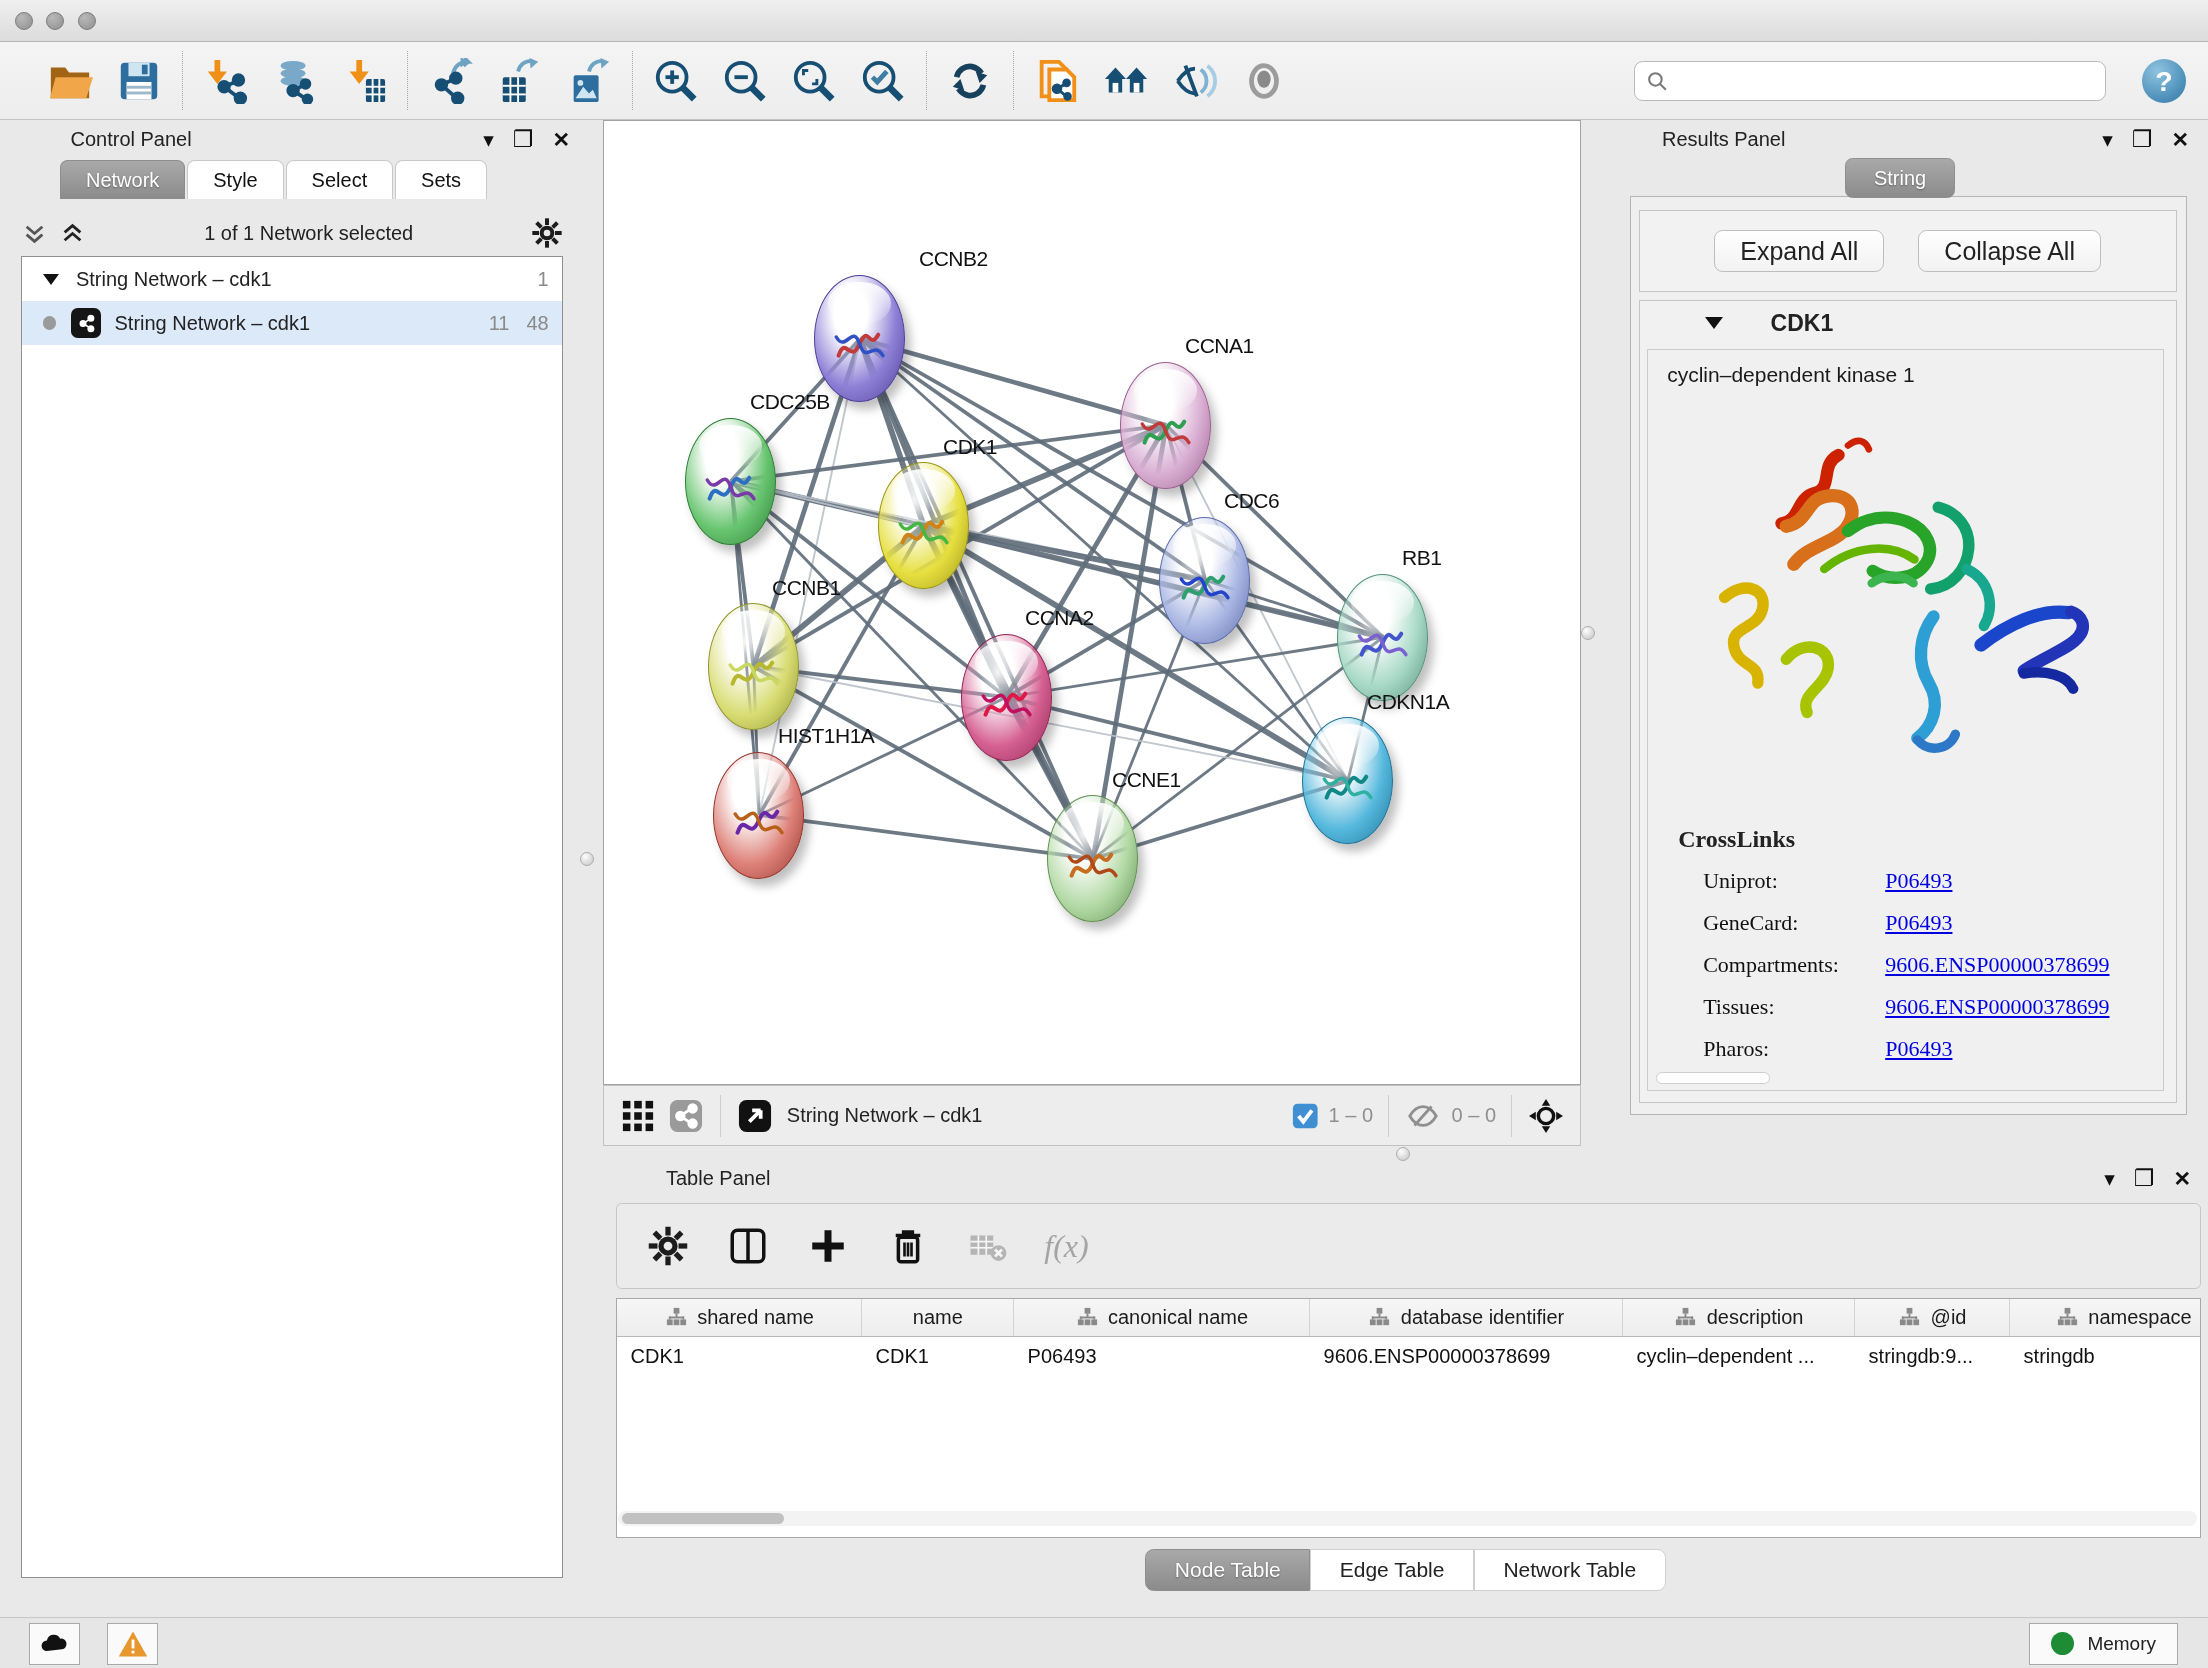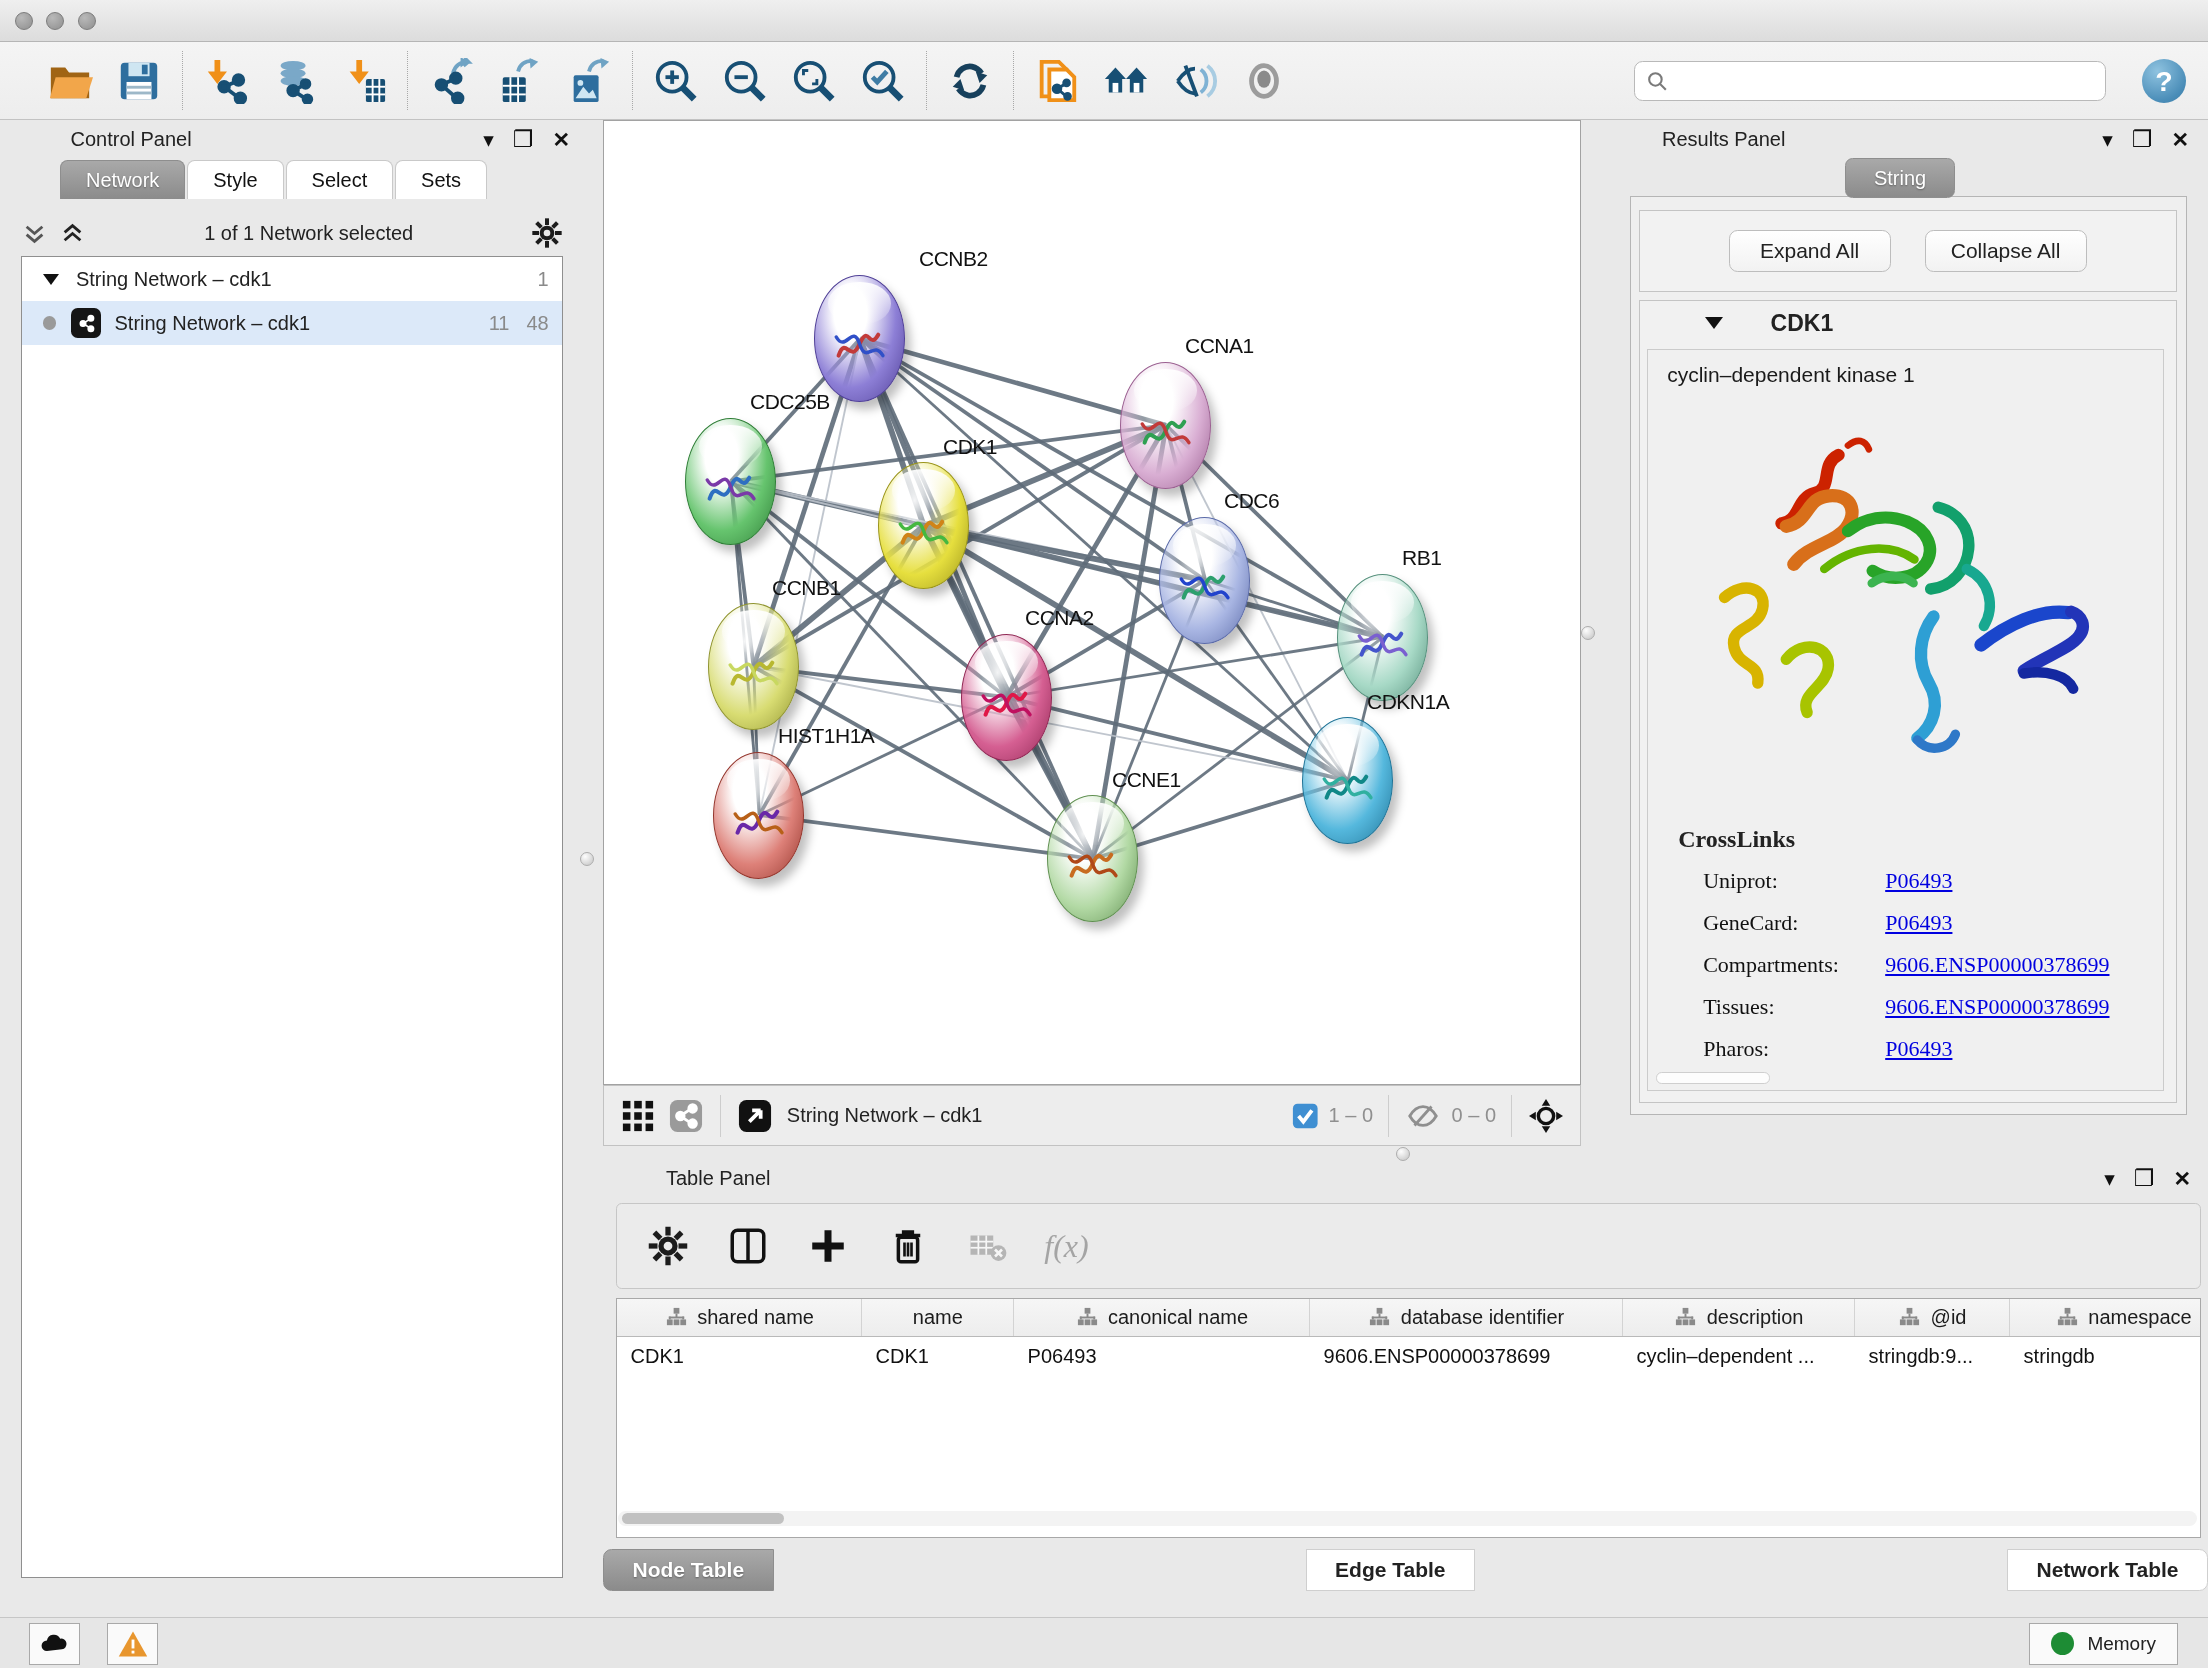--- a/index.html
+++ b/index.html
@@ -89,21 +89,21 @@
   .results-panel { position:absolute; left:1594px; top:120px; width:614px; height:1037px; }
   .rp-head { position:absolute; left:26px; top:7.6px; right:19px; }
   .string-tab { position:absolute; left:251px; top:38px; width:110px; height:40px;
     background:linear-gradient(#a9a9a9,#8b8b8b); color:#fff; text-shadow:0 1px 1.9px rgba(0,0,0,.35);
     border:1px solid #8e8e8e; border-radius:7.6px; display:flex; align-items:center; justify-content:center; font-size:20px; z-index:2; }
   .rp-outer { position:absolute; left:36px; top:76px; width:557px; height:919px;
     background:#efefef; border:1.9px solid #b5b5b5; }
   .rp-buttons { position:absolute; left:7.6px; top:13.3px; width:538px; height:82px;
     background:#f2f2f2; border:1.9px solid #c4c4c4; display:flex; align-items:center; justify-content:center; gap:34px; }
   .btn { min-width:162px; height:42px; padding:0 25px; background:linear-gradient(#ffffff,#f2f2f2);
-    border:1px solid #bdbdbd; border-radius:8.6px; font-size:21px; display:flex; align-items:center; justify-content:center; }
+    border:1px solid #bdbdbd; border-radius:8.6px; font-size:25px; display:flex; align-items:center; justify-content:center; }
   .cdk-box { position:absolute; left:7.6px; top:103px; width:538px; height:803px;
     background:#f1f1f1; border:1.9px solid #c4c4c4; }
   .cdk-head { height:44px; display:flex; align-items:center; font-size:23px; font-weight:bold; }
   .cdk-head .caret-down { border-left-width:9.5px; border-right-width:9.5px; border-top-width:12.4px; margin:0 48px 0 65px; }
   .desc-box { position:absolute; left:7.6px; top:48px; width:517px; height:742px; background:#f0f0f0; border:1px solid #cbcbcb; }
   .desc-text { font-size:21px; color:#1a1a1a; padding:13.3px 0 0 19px; }
   .ribbon { position:absolute; left:48px; top:67px; width:418px; height:380px; }
   .crosslinks { position:absolute; left:30px; top:476px; right:19px; font-family:"Liberation Serif", serif; }
   .cl-title { font-size:24px; font-weight:bold; margin-bottom:15px; }
   .cl-row { display:flex; font-size:22px; margin-bottom:16px; }
@@ -122,21 +122,21 @@
     background:#fff; border:1.9px solid #a8a8a8; overflow:hidden; }
   .tbl-head { display:flex; height:38px; background:linear-gradient(#f6f6f6,#ededed); border-bottom:1px solid #b9b9b9; }
   .th { display:flex; align-items:center; justify-content:center; gap:9.5px; font-size:20px; color:#1c1c1c;
     border-right:1px solid #d3d3d3; flex:0 0 auto; overflow:hidden; white-space:nowrap; }
   .th svg { width:23px; height:23px; flex:0 0 auto; }
   .tbl-row { display:flex; height:38px; }
   .td { padding-left:13.3px; display:flex; align-items:center; font-size:20px; color:#111;
     flex:0 0 auto; overflow:hidden; white-space:nowrap; }
   .tbl-hscroll { position:absolute; left:15px; top:354px; width:1579px; height:15px; background:#f3f3f3; border-radius:7.6px; }
   .tbl-hscroll .thumb { position:absolute; left:3.8px; top:1.9px; width:162px; height:11.4px; background:#c1c1c1; border-radius:5.7px; }
-  .bottom-tabs { position:absolute; left:0; top:392px; width:100%; display:flex; justify-content:space-between;font-weight:bold; }
+  .bottom-tabs { position:absolute; left:0; top:392px; width:100%; display:flex; justify-content:center; }
   .btab { height:42px; padding:0 28.5px; display:flex; align-items:center; font-size:21px;
     background:#fff; border:1px solid #cfcfcf; }
   .btab:first-child { border-radius:8.6px 0 0 8.6px; }
   .btab:last-child { border-radius:0 8.6px 8.6px 0; }
   .btab.selected { background:linear-gradient(#a9a9a9,#8b8b8b); color:#fff; text-shadow:0 1px 1.9px rgba(0,0,0,.35); border-color:#8e8e8e; }
 
   
   .statusbar { position:absolute; left:0; top:1617px; width:2208px; height:51px;
     background:#e6e6e6; border-top:1px solid #c6c6c6; }
   .sb-btn { position:absolute; top:4.8px; width:51px; height:42px; background:#fafafa; border:1.9px solid #a9a9a9;

